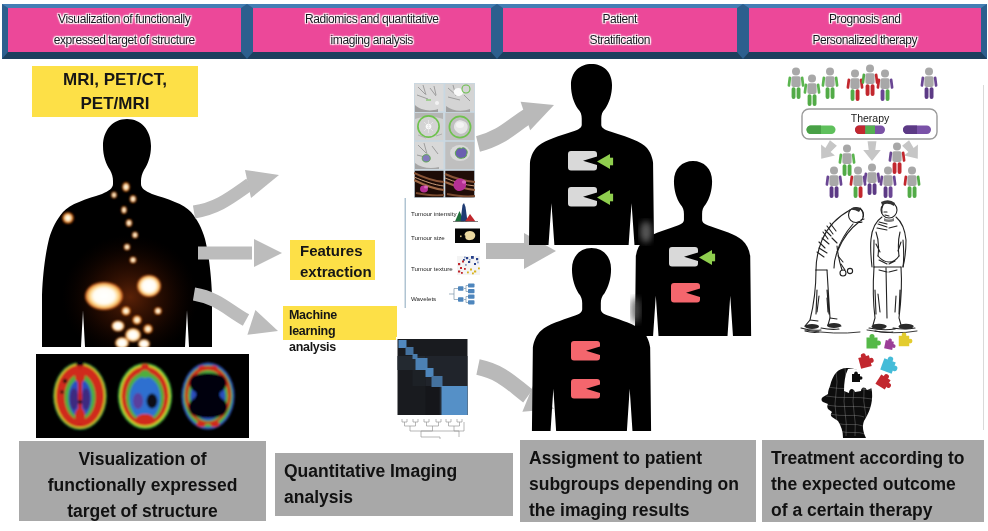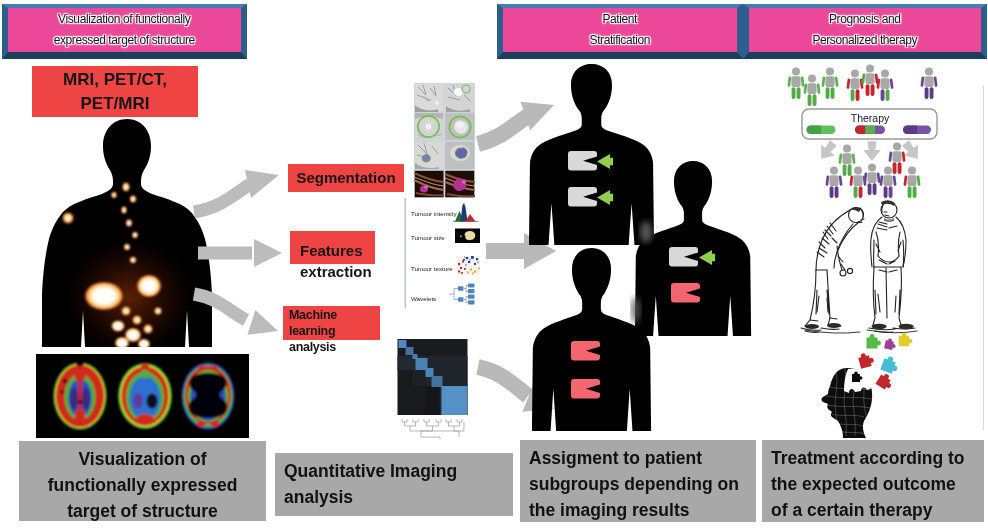--- a/index.html
+++ b/index.html
@@ -10,35 +10,35 @@
 .hbox{position:absolute;top:4px;height:44px;background:#ec4899;
  border-top:4px solid #447eb4;border-bottom:7px solid #1c3f5e;
  border-left:6px solid #2c5f8e;border-right:6px solid #2c5f8e;
  display:flex;align-items:center;justify-content:center;text-align:center;
  color:#16161f;font-size:12px;letter-spacing:-0.4px;line-height:21.5px;font-weight:400;
  text-shadow:-1px -1px 1px #fff,1px -1px 1px #fff,-1px 1px 1px #fff,1px 1px 1px #fff,0 0 2px #fff,0 0 3px #fffde8;}
 
 .cap{position:absolute;background:#a8a8a8;color:#111;font-weight:bold;
  font-size:17.5px;line-height:26px;padding:5px 9px;box-sizing:border-box;}
 
-.lbl{position:absolute;background:#ef4444;color:#161616;font-weight:bold;box-sizing:border-box;}
+.lbl{position:absolute;background:#fde047;color:#161616;font-weight:bold;box-sizing:border-box;}
 </style>
 </head>
 <body>
 <div id="page">
 
   <div class="hbox" style="left:2px;width:232.5px;">Visualization of functionally<br>expressed target of structure</div>
+  <div class="hbox" style="left:246.5px;width:238.5px;">Radiomics and quantitative<br>imaging analysis</div>
   <div class="hbox" style="left:742.5px;width:232.5px;">Prognosis and<br>Personalized therapy</div>
   <div class="hbox" style="left:497px;width:233.5px;">Patient<br>Stratification</div>
 
   <div class="lbl" style="left:32px;top:66px;width:166px;height:51px;font-size:17px;line-height:24px;text-align:center;padding-top:2px;">MRI, PET/CT,<br>PET/MRI</div>
 
-  <div class="lbl" style="left:288px;top:164px;width:116px;height:28px;font-size:15px;line-height:27px;text-align:center;">Segmentation</div>
-  <div class="lbl" style="left:290px;top:231px;width:85px;height:33px;font-size:15px;line-height:21px;padding:9px 0 0 10px;">Features<br>extraction</div>
-  <div class="lbl" style="left:283px;top:306px;width:97px;height:34px;font-size:12.5px;letter-spacing:-0.3px;line-height:16px;padding:1px 12px 0 6px;">Machine learning<br>analysis</div>
+  <div class="lbl" style="left:290px;top:240px;width:85px;height:40px;font-size:15px;line-height:21px;padding:0 0 0 10px;">Features<br>extraction</div>
+  <div class="lbl" style="left:283px;top:306px;width:114px;height:34px;font-size:12.5px;letter-spacing:-0.3px;line-height:16px;padding:1px 12px 0 6px;">Machine learning<br>analysis</div>
 
   <div class="cap" style="left:19px;top:441px;width:247px;height:80px;text-align:center;">Visualization of<br>functionally expressed<br>target of structure</div>
   <div class="cap" style="left:275px;top:453px;width:238px;height:63px;">Quantitative Imaging<br>analysis</div>
   <div class="cap" style="left:520px;top:440px;width:236px;height:82px;">Assigment to patient<br>subgroups depending on<br>the imaging results</div>
   <div class="cap" style="left:762px;top:440px;width:222px;height:82px;">Treatment according to<br>the expected outcome<br>of a certain therapy</div>
 
   <div class="abs" style="left:983px;top:85px;width:1px;height:345px;background:#d9d9d9;"></div>
 
   <svg class="abs" style="left:38px;top:115px;" width="180" height="235" viewBox="0 0 180 235">
     <defs>

